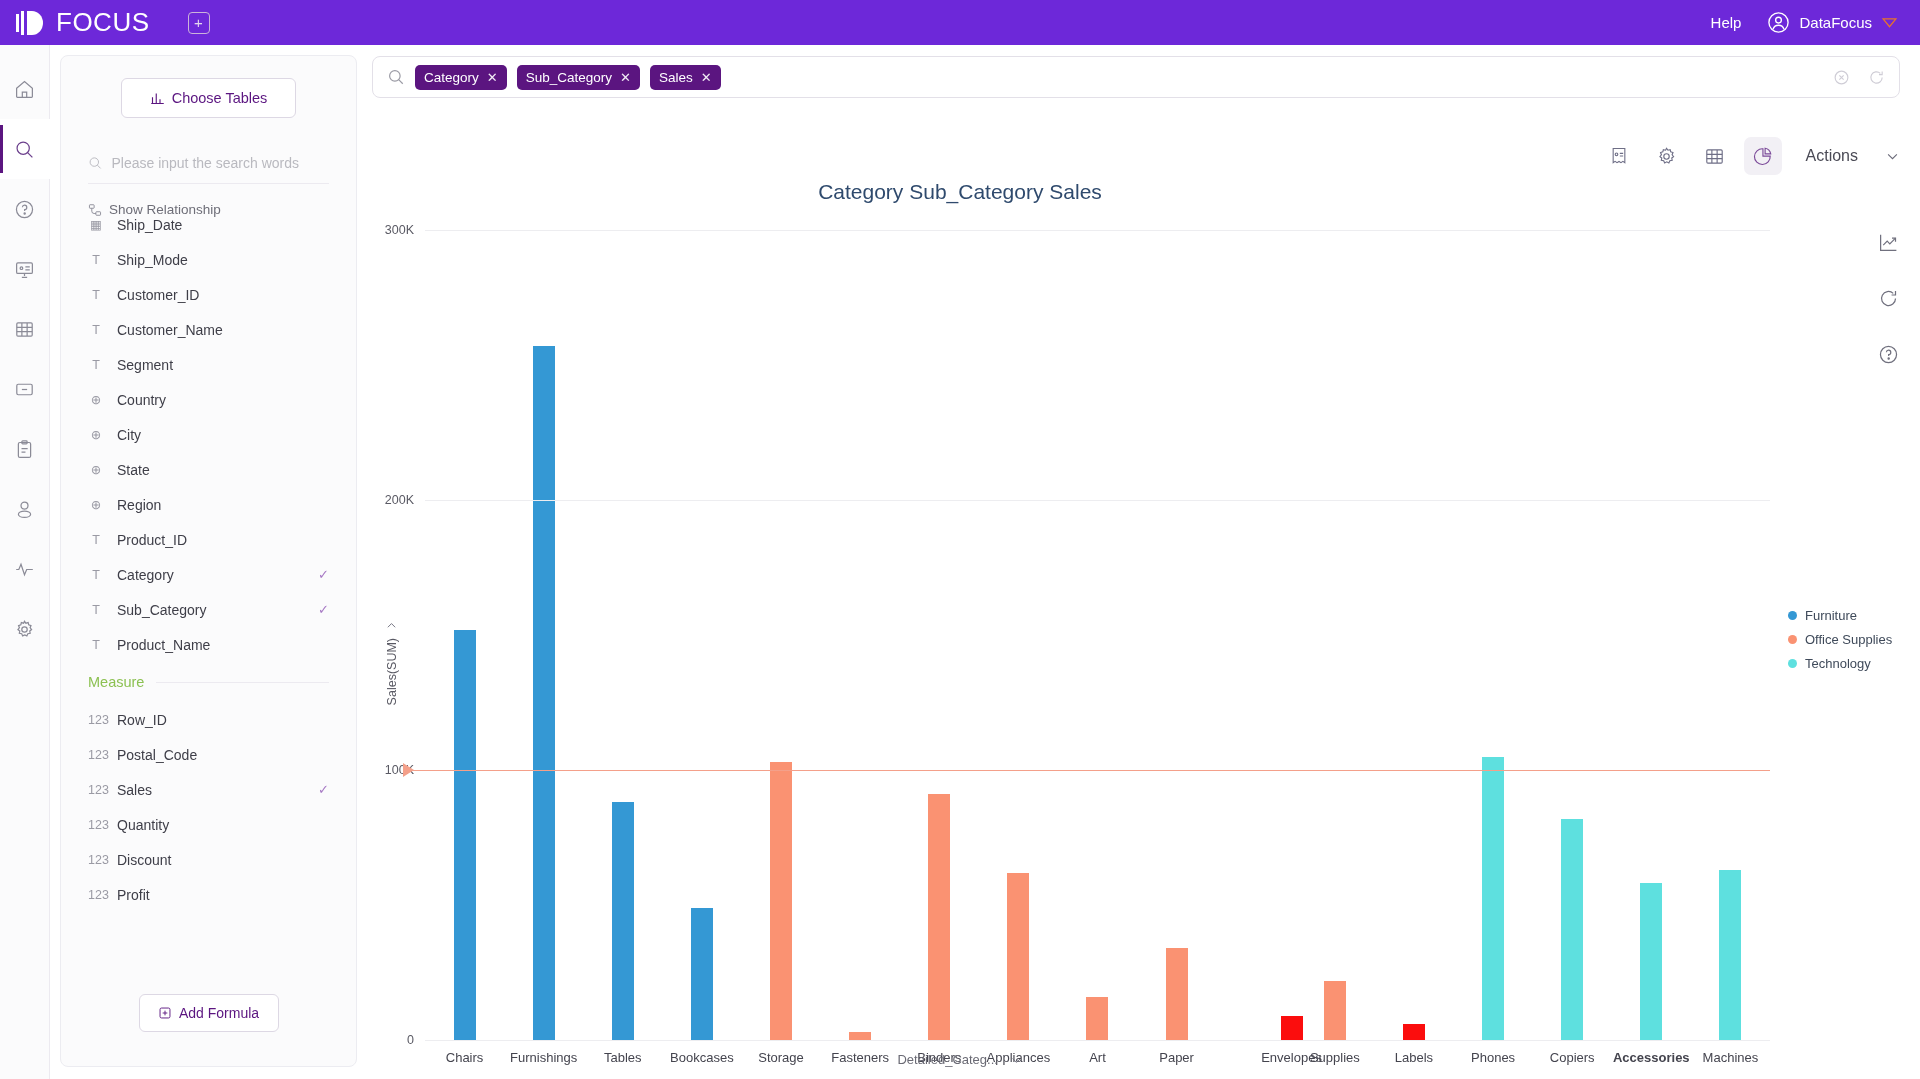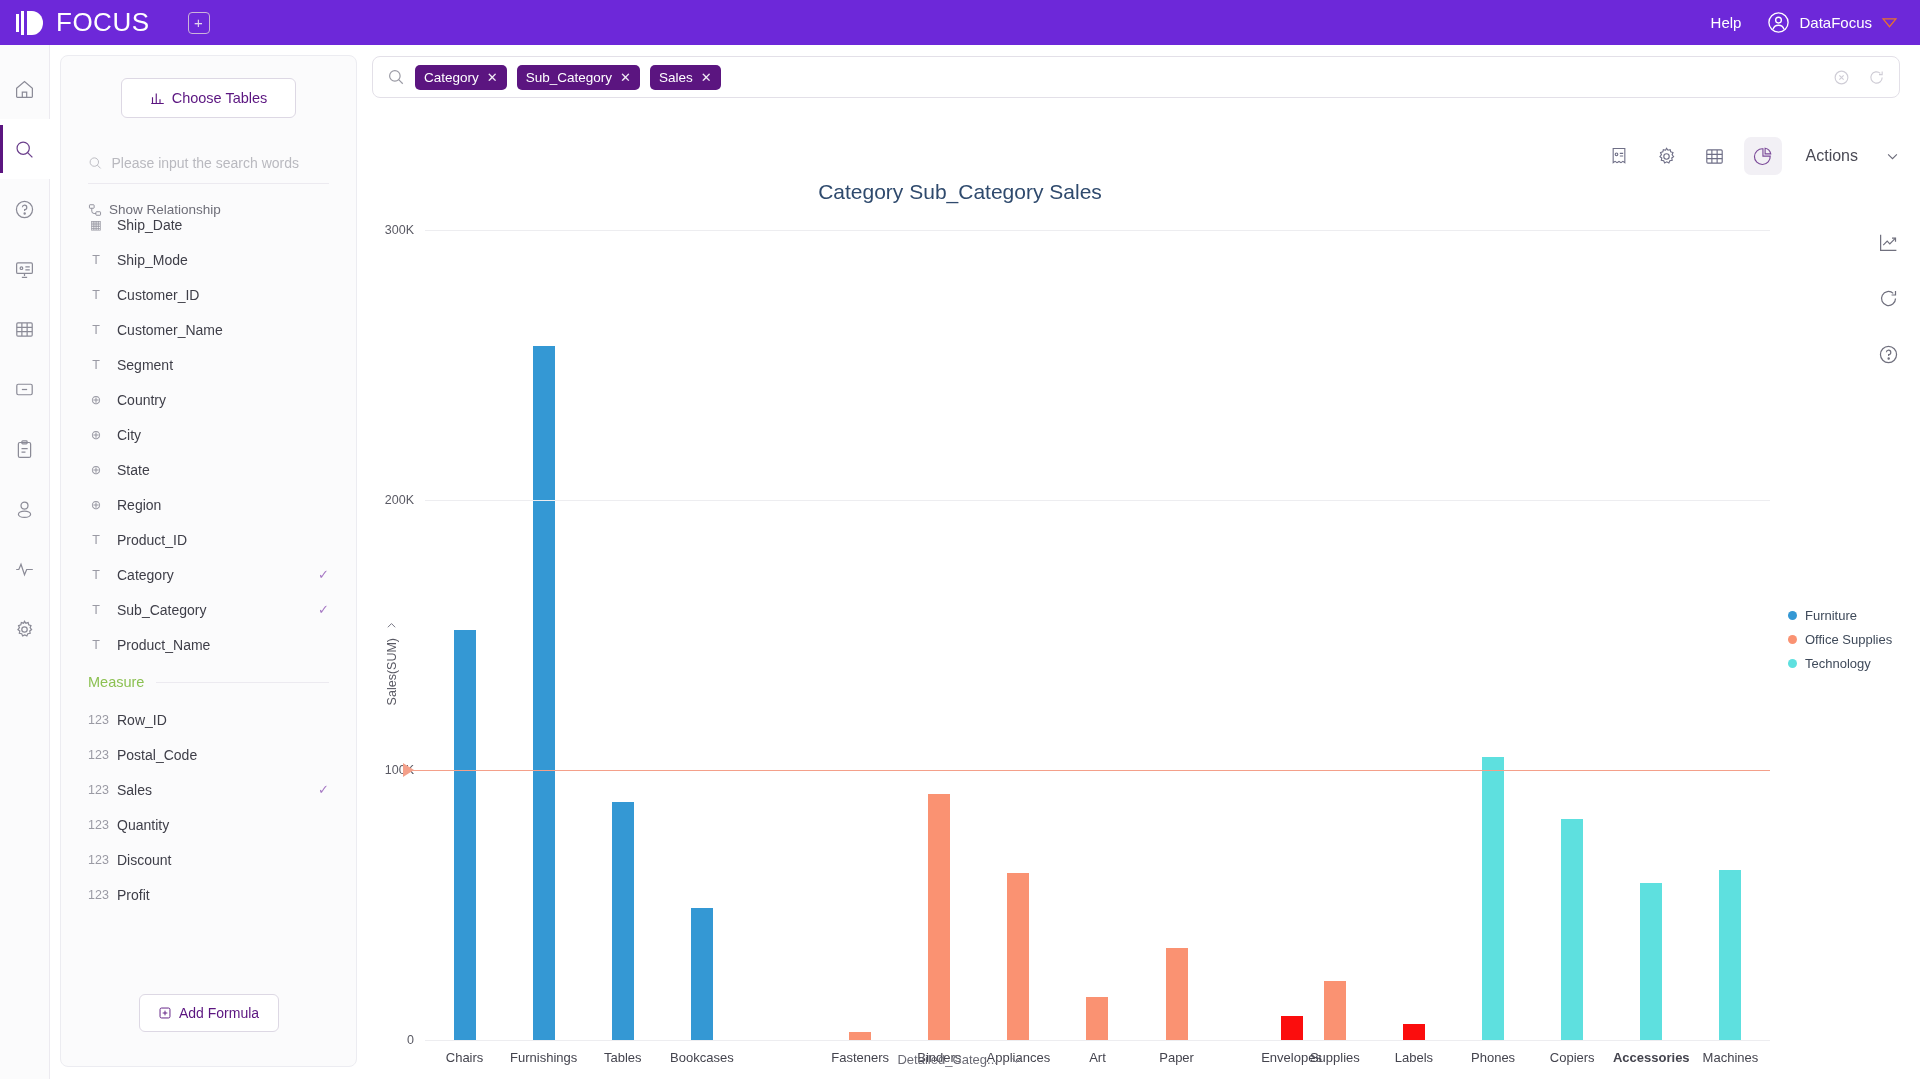--- a/index.html
+++ b/index.html
@@ -485,20 +485,24 @@
           <div class="xlab">Furnishings</div>
         </div>
         <div class="barcol" style="left: 158.235px; width: 79.1176px;">
           <div class="bar" style="height: 237.6px; background: rgb(52, 152, 212);"></div>
           <div class="xlab">Tables</div>
         </div>
         <div class="barcol" style="left: 237.353px; width: 79.1176px;">
           <div class="bar" style="height: 132.3px; background: rgb(52, 152, 212);"></div>
           <div class="xlab">Bookcases</div>
         </div>
+        <div class="barcol" style="left: 316.471px; width: 79.1176px;">
+          <div class="bar" style="height: 278.1px; background: rgb(250, 146, 114);"></div>
+          <div class="xlab">Storage</div>
+        </div>
         <div class="barcol" style="left: 395.588px; width: 79.1176px;">
           <div class="bar" style="height: 8.1px; background: rgb(250, 146, 114);"></div>
           <div class="xlab">Fasteners</div>
         </div>
         <div class="barcol" style="left: 474.706px; width: 79.1176px;">
           <div class="bar" style="height: 245.7px; background: rgb(250, 146, 114);"></div>
           <div class="xlab">Binders</div>
         </div>
         <div class="barcol" style="left: 553.824px; width: 79.1176px;">
           <div class="bar" style="height: 167.4px; background: rgb(250, 146, 114);"></div>

